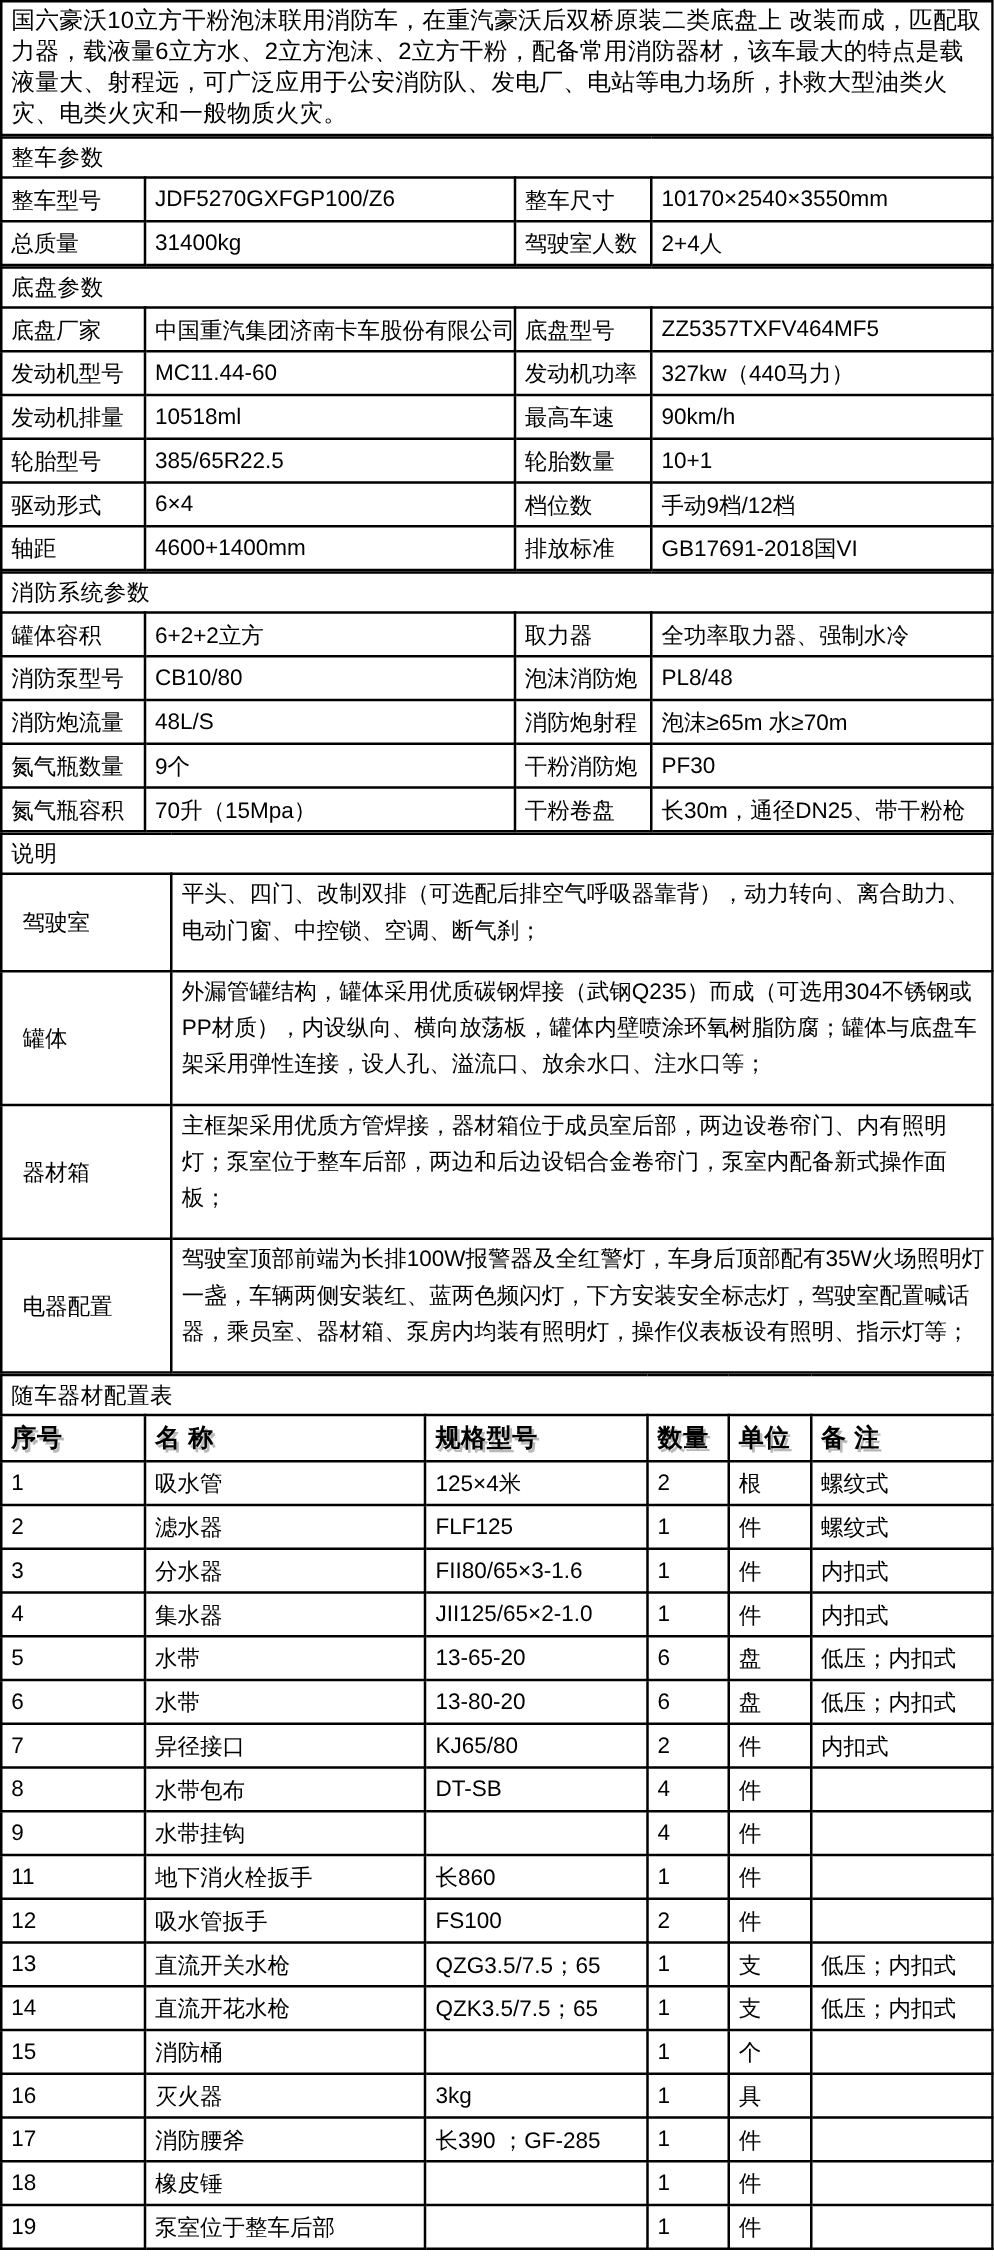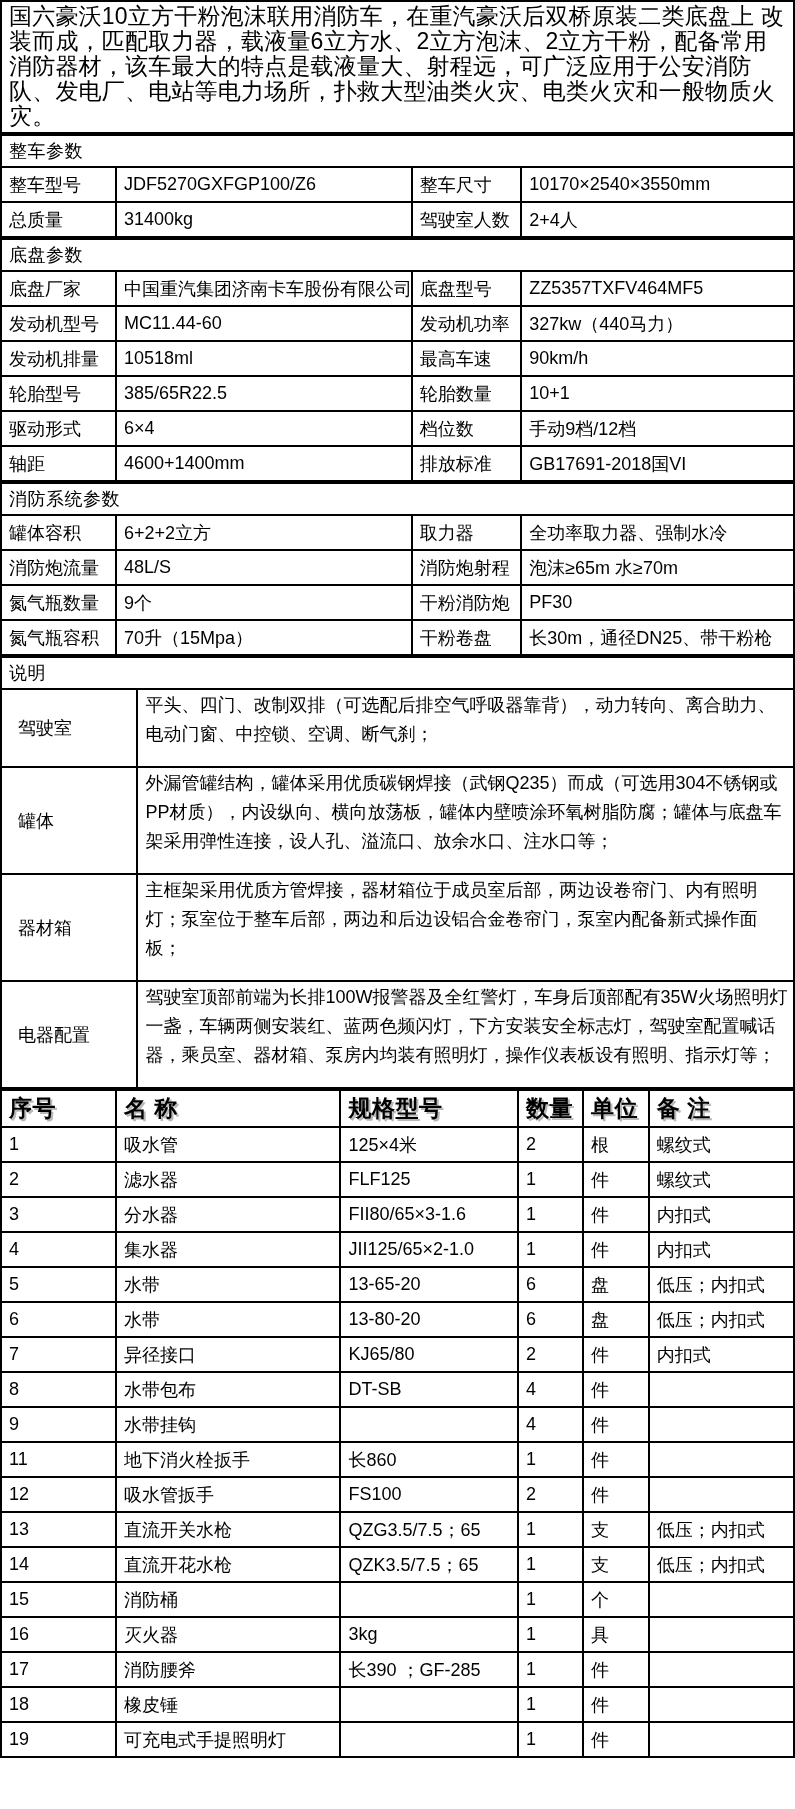--- a/index.html
+++ b/index.html
@@ -7,21 +7,21 @@
     width: 795px;
     font-family: "Liberation Sans", "DejaVu Sans", sans-serif;
     color: #000;
     -webkit-font-smoothing: antialiased;
   }
   .doc { width: 795px; background: #fff; }
 
   
   .intro {
     border: 2px solid #000;
-    font-size: 23px;
+    font-size: 19px;
     line-height: 25px;
     padding: 2px 6px 3px 7px;
     font-weight: 500;
     letter-spacing: 0.2px;
   }
 
   
   table.sec {
     width: 100%;
     border-collapse: collapse;
@@ -53,21 +53,21 @@
   table.t2 td.note-text {
     line-height: 29px;
     padding: 1px 4px 17px 7px;
     white-space: normal;
   }
   table.t2 td.note-label { white-space: nowrap; padding-left: 16px; }
 
   
   tr.equip-head th {
     font-weight: 700;
-    font-size: 23px;
+    font-size: 20px;
     height: 31px;
     text-shadow: 2px 2px 0 #b8b8b8;
     letter-spacing: 0.5px;
   }
 
   
   .t4 col.c1 { width: 14.5%; } .t4 col.c2 { width: 37.3%; }
   .t4 col.c3 { width: 13.8%; } .t4 col.c4 { width: 34.4%; }
   .t2 col.c1 { width: 17.2%; } .t2 col.c2 { width: 82.8%; }
   .t6 col.c1 { width: 14.5%; } .t6 col.c2 { width: 28.3%; }
@@ -183,20 +183,26 @@
     </tbody>
     <tbody>
 
         <tr>
           <td>罐体容积</td>
           <td>6+2+2立方</td>
           <td>取力器</td>
           <td>全功率取力器、强制水冷</td>
         </tr>
 
+        <tr>
+          <td>消防泵型号</td>
+          <td>CB10/80</td>
+          <td>泡沫消防炮</td>
+          <td>PL8/48</td>
+        </tr>
 
         <tr>
           <td>消防炮流量</td>
           <td>48L/S</td>
           <td>消防炮射程</td>
           <td>泡沫≥65m  水≥70m</td>
         </tr>
 
         <tr>
           <td>氮气瓶数量</td>
@@ -251,20 +257,23 @@
   <table class="sec t6">
     <colgroup>
         <col class="c1">
         <col class="c2">
         <col class="c3">
         <col class="c4">
         <col class="c5">
         <col class="c6">
       </colgroup>
     <tbody>
+      <tr>
+        <th class="sec-title" colspan="6">随车器材配置表</th>
+      </tr>
       <tr class="equip-head">
 
           <th>序号</th>
 
           <th>名 称</th>
 
           <th>规格型号</th>
 
           <th>数量</th>
 
@@ -424,21 +433,21 @@
           <td>18</td>
           <td>橡皮锤</td>
           <td></td>
           <td>1</td>
           <td>件</td>
           <td></td>
         </tr>
 
         <tr>
           <td>19</td>
-          <td>可充电式手提照明灯</td>
+          <td>泵室位于整车后部</td>
           <td></td>
           <td>1</td>
           <td>件</td>
           <td></td>
         </tr>
       </tbody>
   </table>
 
 </div>
 

